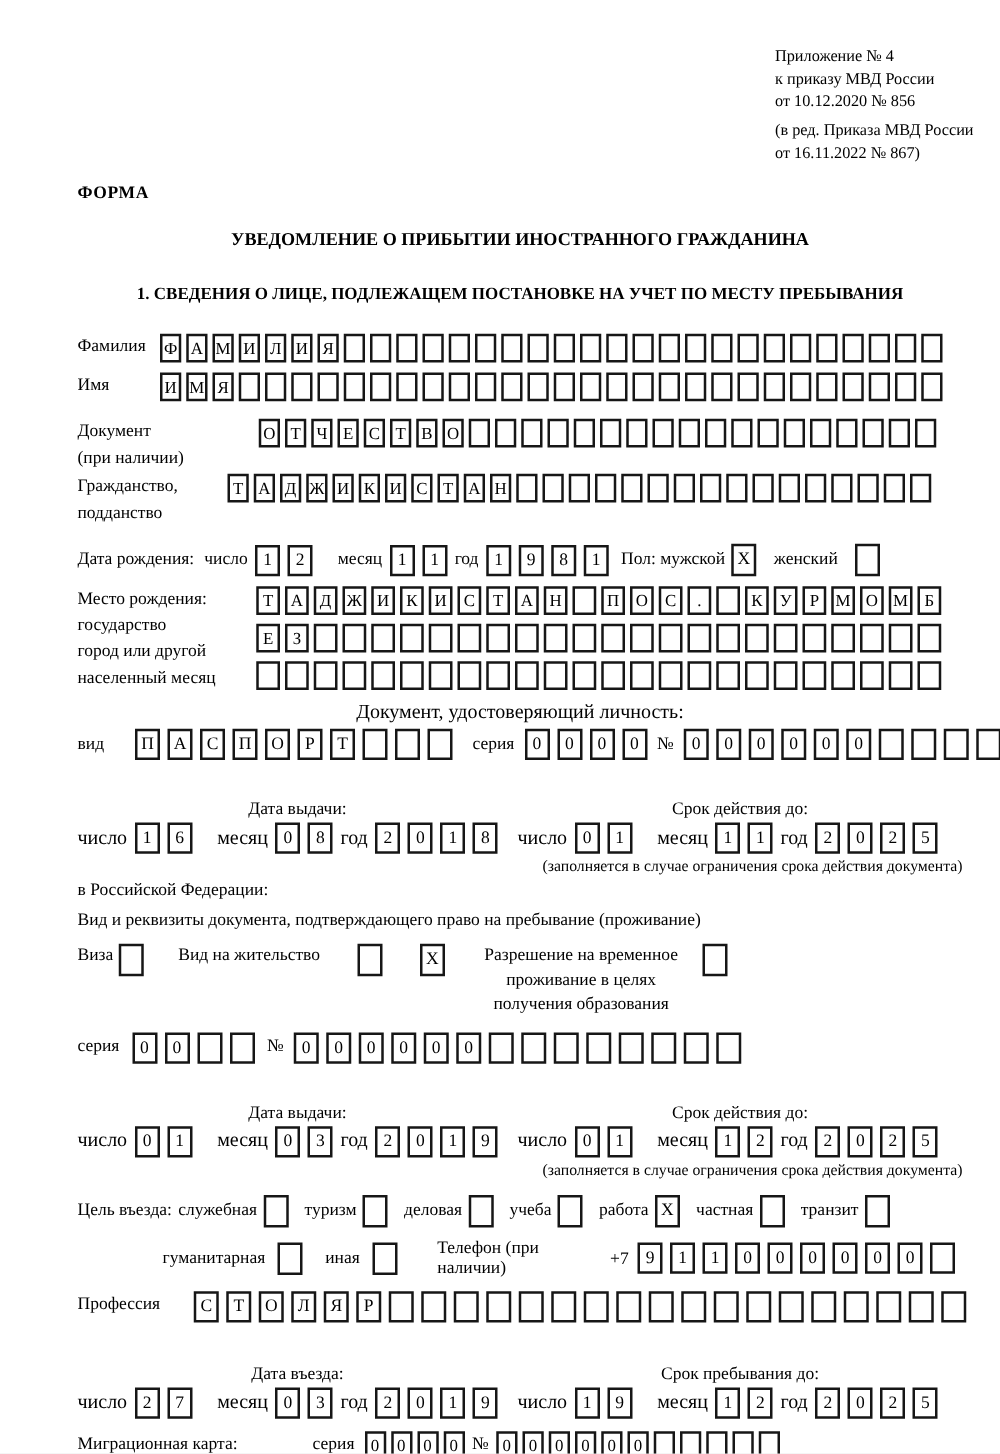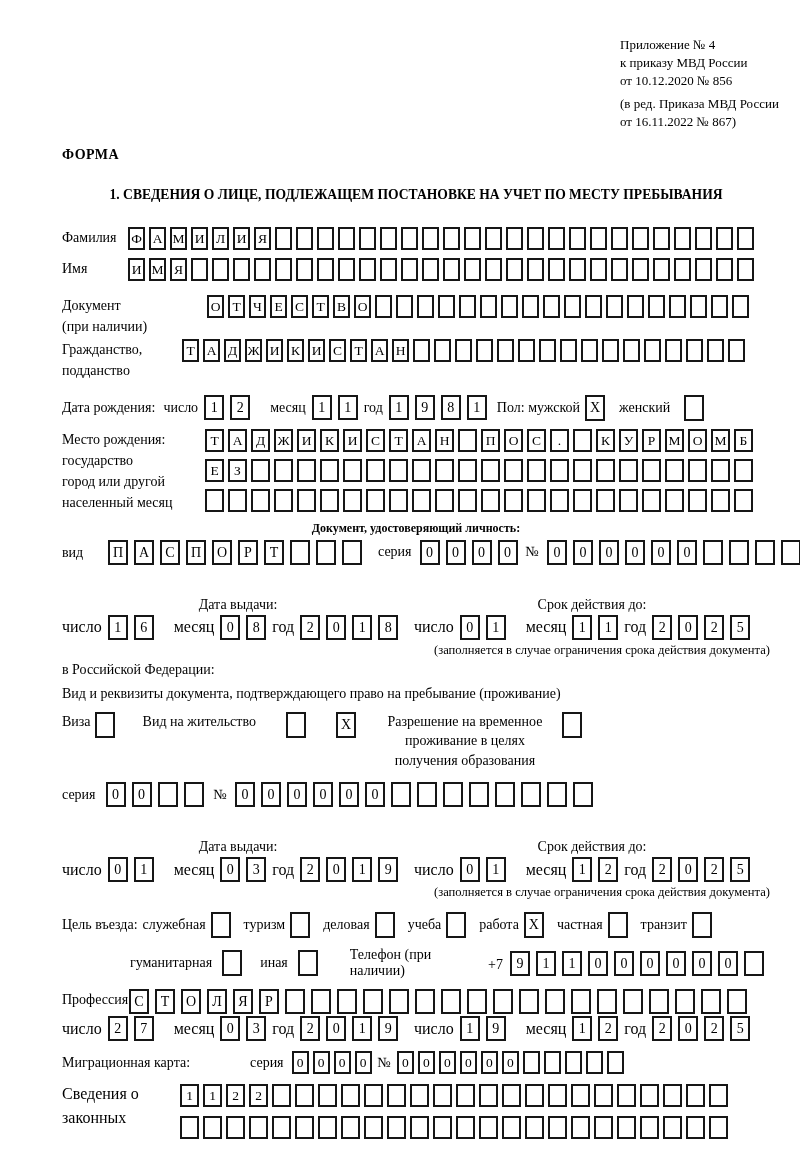--- a/index.html
+++ b/index.html
@@ -46,21 +46,21 @@
   .dgroup { display:flex; align-items:center; }
   .dgroup .dlbl { margin-right:6px; }
   .dgroup .gap { width:14px; }
 
   .two-col { display:flex; margin-top:10px; }
   .half-l { width:352px; flex:none; }
   .half-r { width:356px; flex:none; }
   .dhead { text-align:center; font-size:14px;margin-top:24px; }
   .note { font-size:12.6px; text-align:right; margin-top:3px; }
 
-  .doc-heading { text-align:center; font-weight:bold; font-size:12px; margin-top:10px; }
+  .doc-heading { text-align:center; font-weight:normal; font-size:16px; margin-top:10px; }
 
   .optrow { display:flex; align-items:flex-start; margin-top:10px; font-size:14px; }
   .opt { display:flex; align-items:flex-start; }
   .opt .olbl { line-height:1.4; }
   .opt .c-lbl { text-align:center; }
   .ow170 { width:172px; }
   .ow180 { width:182px; }
   .purpose-row { flex-wrap:nowrap; white-space:nowrap; }
   .plabel { margin-right:5px; }
   .pgap { width:9px; flex:none; }
@@ -79,20 +79,21 @@
   <div class="appendix">
     <div>Приложение № 4</div>
     <div>к приказу МВД России</div>
     <div>от 10.12.2020 № 856</div>
     <div class="ed">(в ред. Приказа МВД России</div>
     <div>от 16.11.2022 № 867)</div>
   </div>
   <div class="form-label">ФОРМА</div>
 
   <div class="title">
+    <div>УВЕДОМЛЕНИЕ О ПРИБЫТИИ ИНОСТРАННОГО ГРАЖДАНИНА</div>
   </div>
 
   <div class="section-heading">1. СВЕДЕНИЯ О ЛИЦЕ, ПОДЛЕЖАЩЕМ ПОСТАНОВКЕ НА УЧЕТ ПО МЕСТУ ПРЕБЫВАНИЯ</div>
 
   <div class="frow" style="margin-top:24px;">
     <span class="flabel lw66">Фамилия</span>
     <span class="cells">
           <span class="cell">Ф</span>
           <span class="cell">А</span>
           <span class="cell">М</span>
@@ -600,21 +601,21 @@
           <span class="cell">0</span>
           <span class="cell">0</span>
           <span class="cell">0</span>
           <span class="cell">0</span>
           <span class="cell">0</span>
           <span class="cell">0</span>
           <span class="cell"></span>
         </span>
   </div>
 
-  <div class="frow" style="margin-top:10px;">
+  <div class="frow" style="margin-top:10px;gap:26px;">
     <span class="flabel lw67">Профессия</span>
     <span class="cells dcells">
           <span class="cell">С</span>
           <span class="cell">Т</span>
           <span class="cell">О</span>
           <span class="cell">Л</span>
           <span class="cell">Я</span>
           <span class="cell">Р</span>
           <span class="cell"></span>
           <span class="cell"></span>
@@ -630,20 +631,24 @@
           <span class="cell"></span>
           <span class="cell"></span>
           <span class="cell"></span>
           <span class="cell"></span>
           <span class="cell"></span>
           <span class="cell"></span>
           <span class="cell"></span>
         </span>
   </div>
 
+  <div class="two-col" style="margin-top:10px;">
+    <div class="half-l dhead">Дата въезда:</div>
+    <div class="half-r dhead">Срок пребывания до:</div>
+  </div>
   <div class="two-col" style="margin-top:2px;">
     <div class="half-l dgroup">
       <span class="dlbl">число</span>
       <span class="cells dcells">
             <span class="cell">2</span>
             <span class="cell">7</span>
           </span>
       <span class="gap"></span>
       <span class="dlbl">месяц</span>
       <span class="cells dcells">

